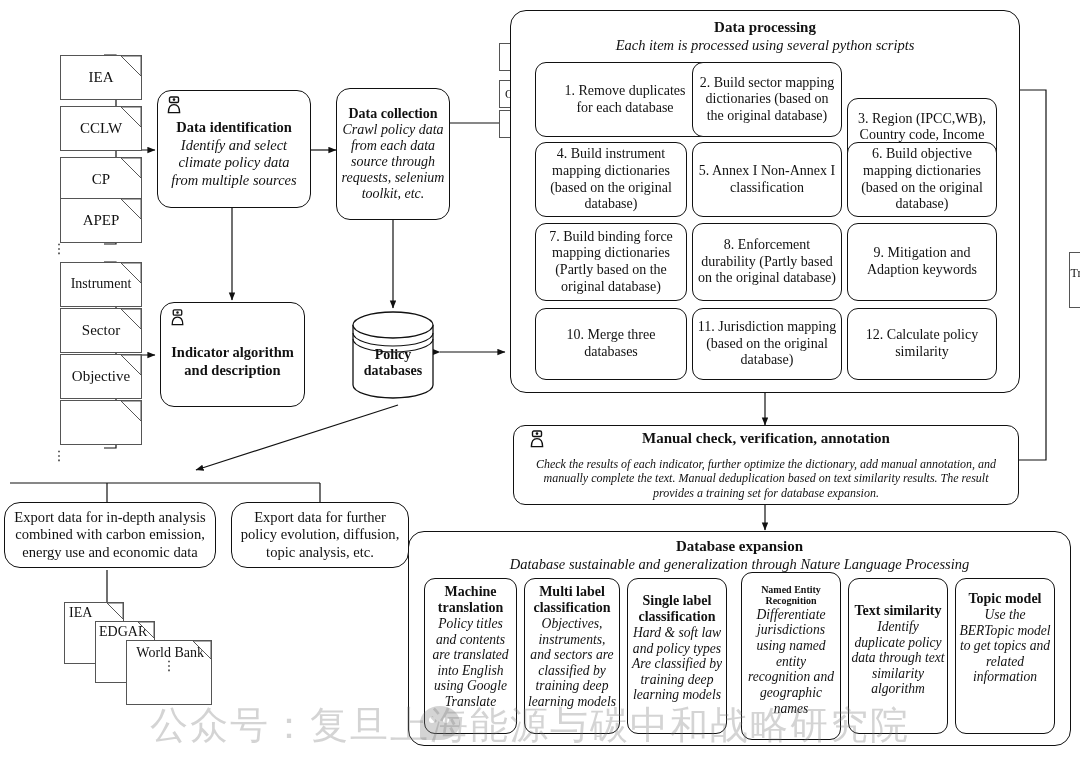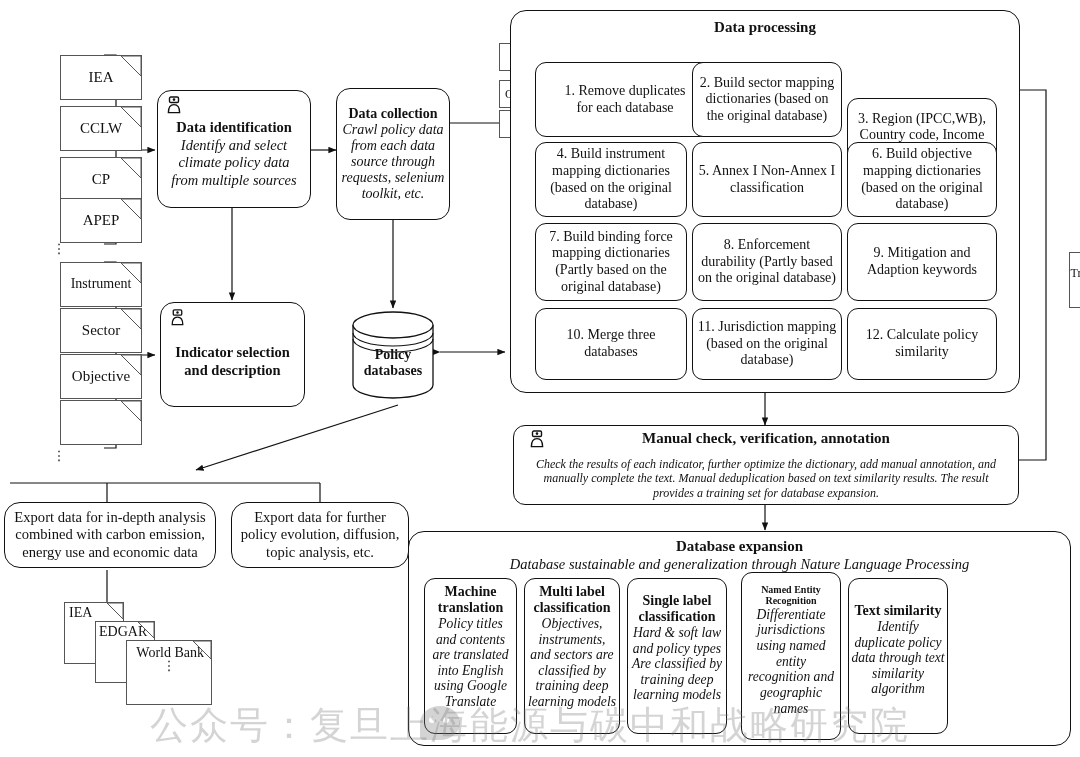--- a/index.html
+++ b/index.html
@@ -173,38 +173,39 @@
         <path d="M0,0 L13,13 L13,0 z" fill="#fff" stroke="#555" stroke-width="1"></path>
       </svg>
   </div>
 
   <div class="rbox" style="left:160px;top:302px;width:145px;height:105px;padding:4px 6px;">
     <svg style="position:absolute;left:8px;top:6px;" width="17" height="17" viewBox="0 0 18 18">
       <rect x="4.5" y="1" width="9" height="5.5" rx="1.3" fill="#fff" stroke="#111" stroke-width="1.4"></rect>
       <circle cx="9" cy="3.6" r="1.3" fill="#111"></circle>
       <path d="M3.4,16.6 C3.4,11.2 6,8.6 9,8.6 C12,8.6 14.6,11.2 14.6,16.6 z" fill="#fff" stroke="#111" stroke-width="1.4"></path>
     </svg>
-    <div class="t" style="font-size:14.5px;line-height:1.2;margin-top:14px;">Indicator selection and description</div>
+    <div class="t" style="font-size:14.5px;line-height:1.2;margin-top:14px;">Indicator algorithm and description</div>
   </div>
 
   <div class="abs" style="left:347px;top:309px;width:92px;height:92px;">
     <svg width="92" height="92" viewBox="0 0 92 92">
       <path d="M6,16 L6,76 A40,13 0 0 0 86,76 L86,16" fill="#fff" stroke="#111" stroke-width="1.3"></path>
       <ellipse cx="46" cy="16" rx="40" ry="13" fill="#fff" stroke="#111" stroke-width="1.3"></ellipse>
       <path d="M6,24 A40,13 0 0 0 86,24" fill="none" stroke="#111" stroke-width="1.1"></path>
       <path d="M6,30 A40,13 0 0 0 86,30" fill="none" stroke="#111" stroke-width="1.1"></path>
     </svg>
     <div class="ctr" style="left:0;top:38px;width:92px;font-weight:bold;font-size:14px;line-height:1.15;">
       <div>Policy</div>
       <div>databases</div>
     </div>
   </div>
 
   <div class="rbox" style="left:510px;top:10px;width:510px;height:383px;justify-content:flex-start;padding-top:8px;border-radius:16px;">
     <div class="title-b" style="font-size:15px;">Data processing</div>
+    <div class="it" style="font-size:14.5px;margin-top:1px;">Each item is processed using several python scripts</div>
   </div>
 
   <div class="rbox thin" style="left:535px;top:62px;width:180px;height:75px;font-size:14px;line-height:1.18;padding:2px 20px;">
     <div>1. Remove duplicates for each database</div>
     </div>
   <div class="rbox thin" style="left:692px;top:62px;width:150px;height:75px;font-size:14px;line-height:1.18;padding:2px 4px;">
     <div>2. Build sector mapping dictionaries (based on the original database)</div>
     </div>
   <div class="rbox thin" style="left:847px;top:62px;width:150px;height:75px;font-size:14px;line-height:1.18;padding:2px 4px;margin-top:36px;">
     <div>3. Region (IPCC,WB), Country code, Income group mapping</div>
@@ -281,20 +282,24 @@
   <div class="rbox thin" style="left:741px;top:572px;width:100px;height:168px;padding:2px 2px;justify-content:flex-start;">
     <div class="t" style="font-size:10px;line-height:1.14;margin-top:9px;">Named Entity Recognition</div>
     <div class="d" style="font-size:13.6px;line-height:1.15;">Differentiate jurisdictions using named entity recognition and geographic names</div>
     </div>
 
   <div class="rbox thin" style="left:848px;top:578px;width:100px;height:156px;padding:2px 2px;justify-content:flex-start;">
     <div class="t" style="font-size:14px;line-height:1.14;margin-top:22px;">Text similarity</div>
     <div class="d" style="font-size:13.6px;line-height:1.15;">Identify duplicate policy data through text similarity algorithm</div>
     </div>
 
+  <div class="rbox thin" style="left:955px;top:578px;width:100px;height:156px;padding:2px 2px;justify-content:flex-start;">
+    <div class="t" style="font-size:14px;line-height:1.14;margin-top:10px;">Topic model</div>
+    <div class="d" style="font-size:13.6px;line-height:1.15;">Use the BERTopic model to get topics and related information</div>
+    </div>
 
   <div class="rbox thin" style="left:4px;top:502px;width:212px;height:66px;font-size:14.6px;line-height:1.2;padding:2px 6px;border-radius:16px;border-width:1.3px;">
     <div>Export data for in-depth analysis combined with carbon emission, energy use and economic data</div>
     </div>
   <div class="rbox thin" style="left:231px;top:502px;width:178px;height:66px;font-size:14.6px;line-height:1.2;padding:2px 6px;border-radius:16px;border-width:1.3px;">
     <div>Export data for further policy evolution, diffusion, topic analysis, etc.</div>
     </div>
 
   <div class="doc" style="left:22px;top:602px;width:60px;height:62px;font-size:14px;align-items:flex-start;justify-content:flex-start;padding:3px 0 0 4px;">
     <span>IEA</span>

